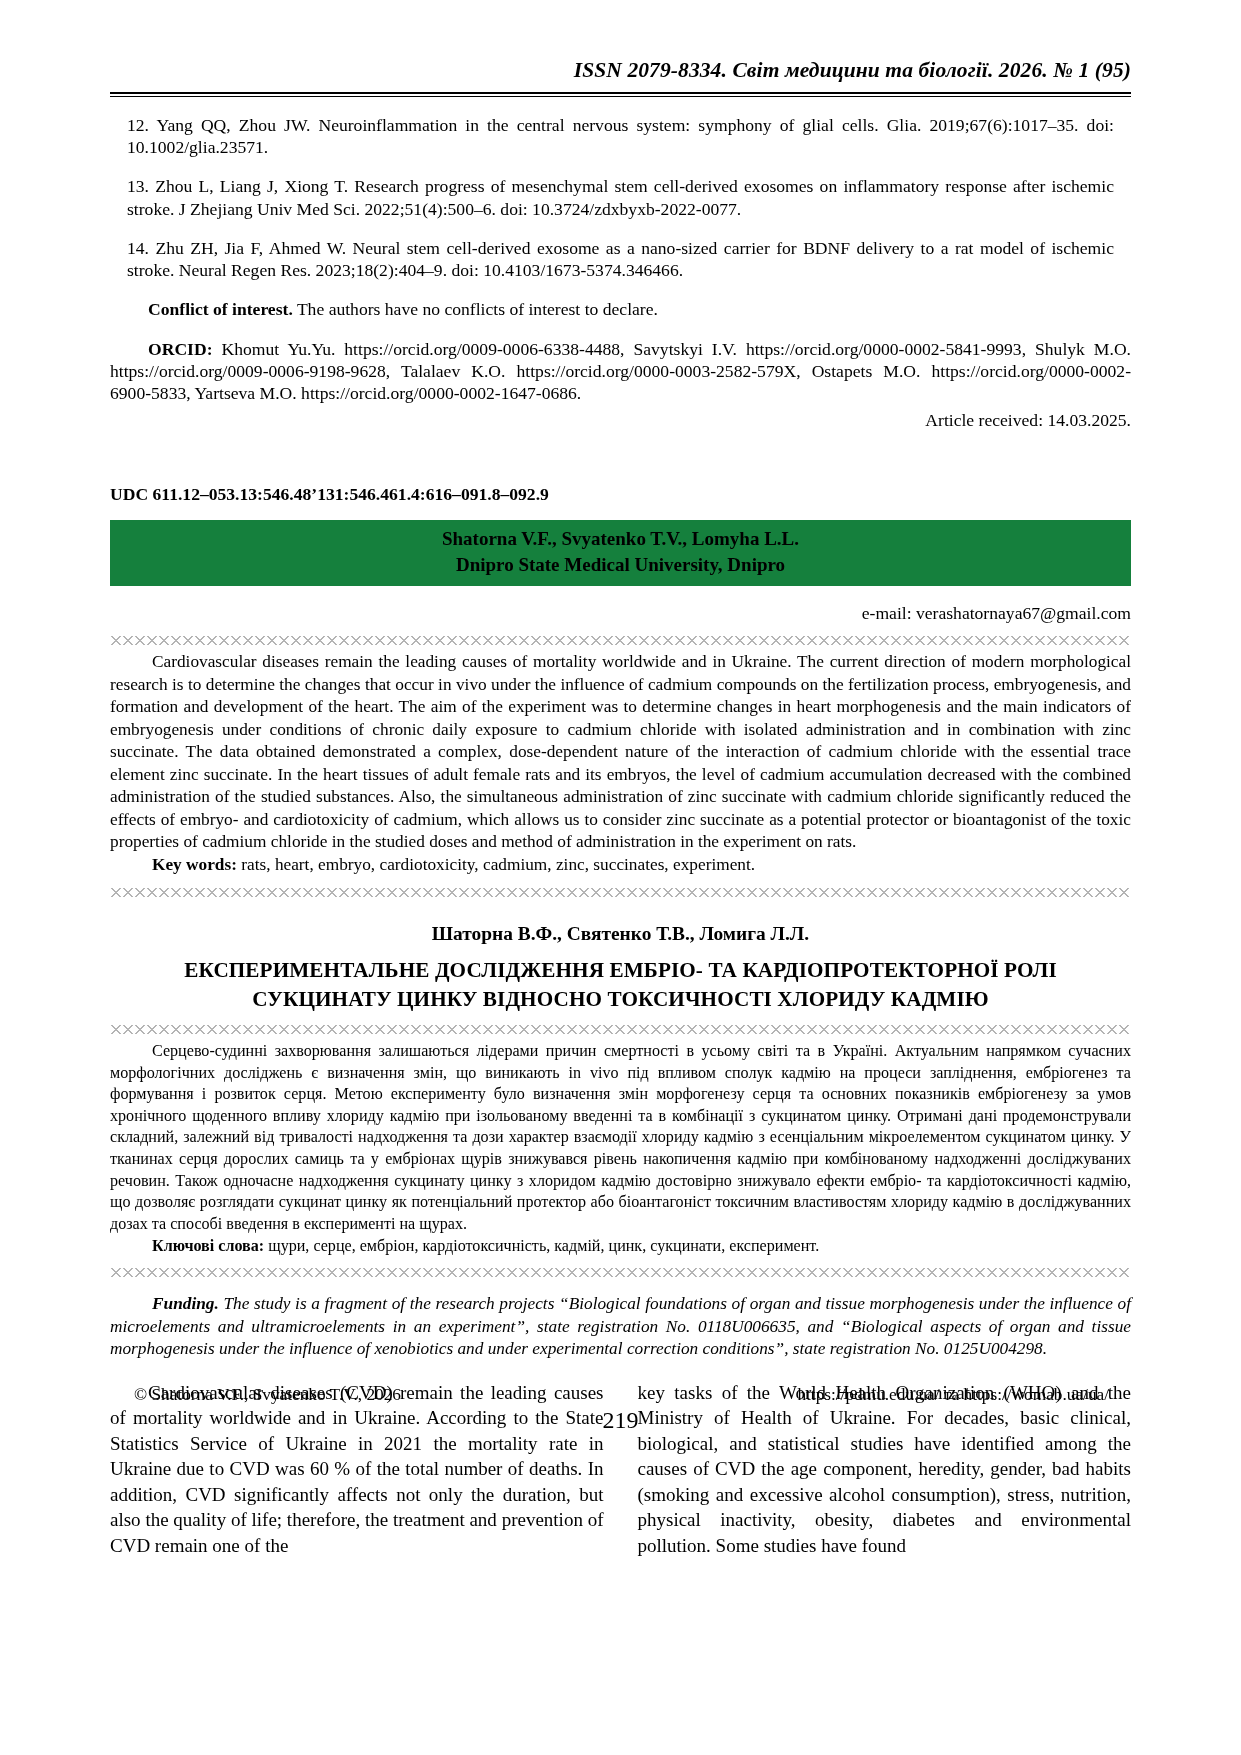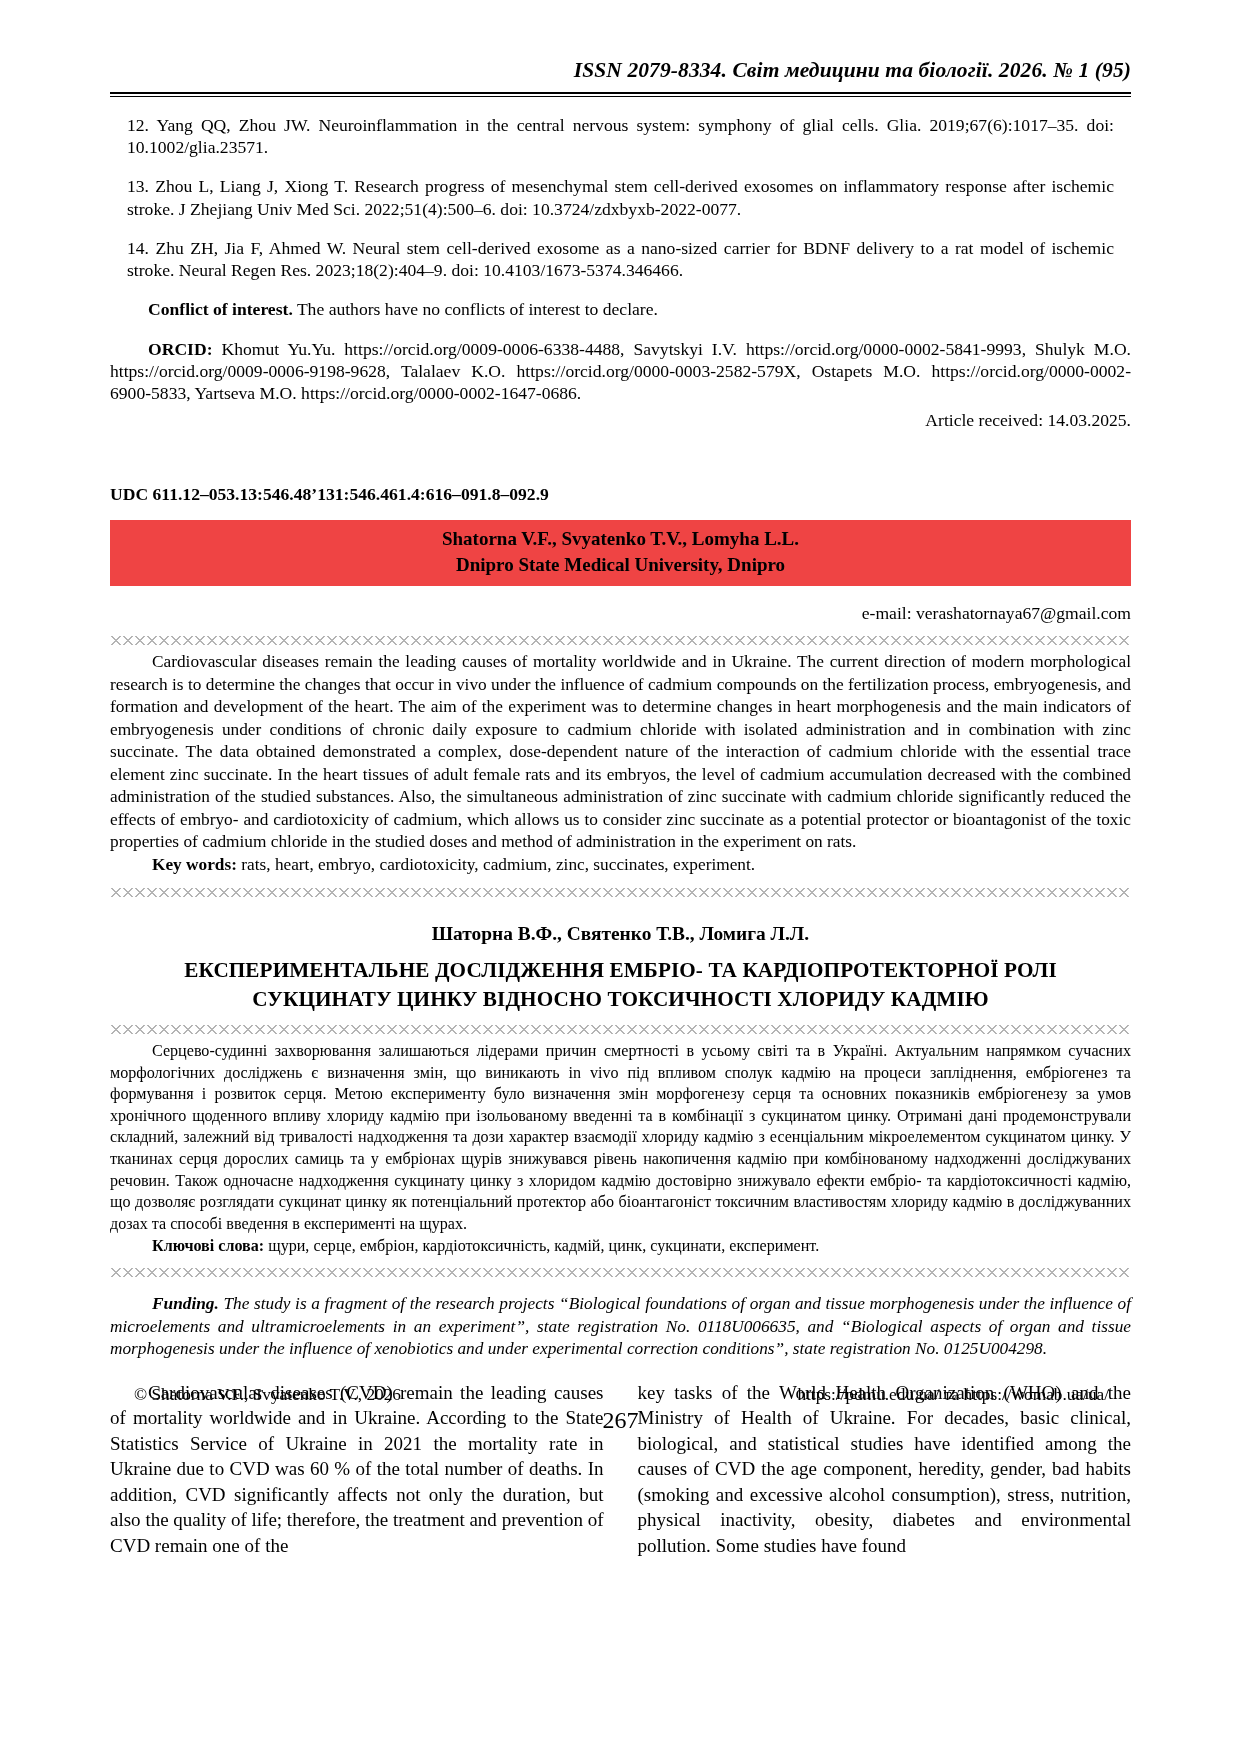--- a/index.html
+++ b/index.html
@@ -69,21 +69,21 @@
     margin-top: 52px;
     font-size: 17.6px;
     font-weight: bold;
     line-height: 1.32;
   }
   .ids div { white-space: nowrap; }
 
   
   .author-band {
     margin-top: 13px;
-    background: #ef4444;
+    background: #15803d;
     text-align: center;
     font-weight: bold;
     font-size: 19px;
     line-height: 1.42;
     padding: 6px 0 7px 0;
   }
 
   
   .title-en {
     margin-top: 17px;
@@ -272,16 +272,16 @@
       <p>Cardiovascular diseases (CVD) remain the leading causes of mortality worldwide and in Ukraine. According to the State Statistics Service of Ukraine in 2021 the mortality rate in Ukraine due to CVD was 60 % of the total number of deaths. In addition, CVD significantly affects not only the duration, but also the quality of life; therefore, the treatment and prevention of CVD remain one of the</p>
     </div>
     <div class="col">
       <p>key tasks of the World Health Organization (WHO) and the Ministry of Health of Ukraine. For decades, basic clinical, biological, and statistical studies have identified among the causes of CVD the age component, heredity, gender, bad habits (smoking and excessive alcohol consumption), stress, nutrition, physical inactivity, obesity, diabetes and environmental pollution. Some studies have found</p>
     </div>
   </div>
 
   <div class="footer">
     <div class="copyright">© Shatorna V.F., Svyatenko T.V., 2026</div>
     <div class="sites">https://pdmu.edu.ua/ та https://womab.ua/ua/</div>
-    <div class="pageno">267</div>
+    <div class="pageno">219</div>
   </div>
 
 </div>
 
 </body></html>

